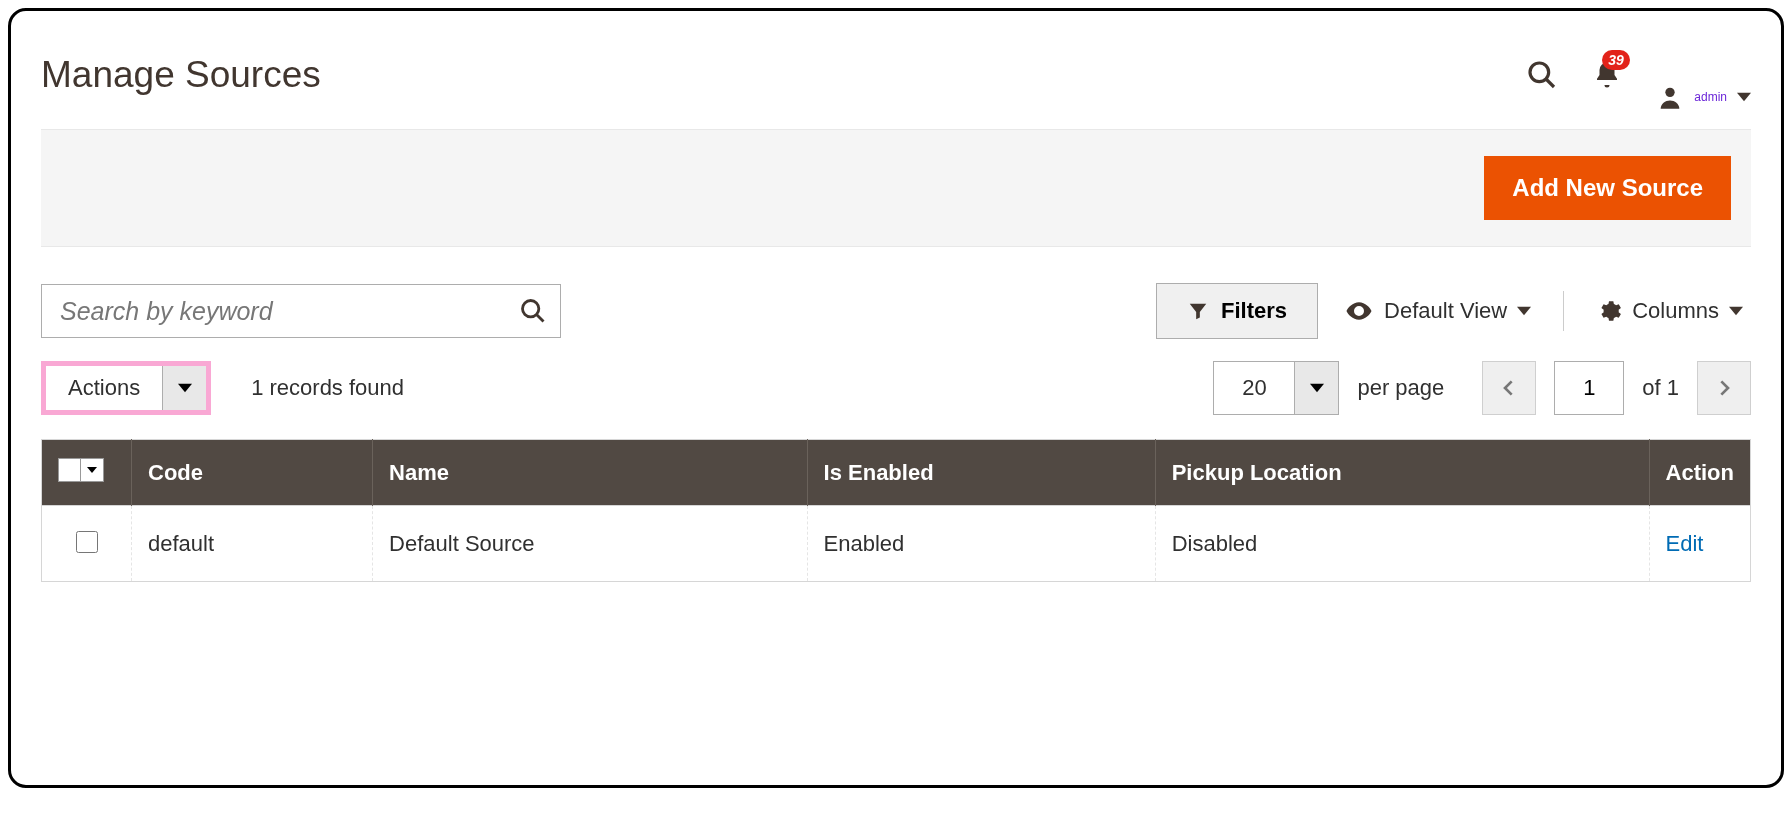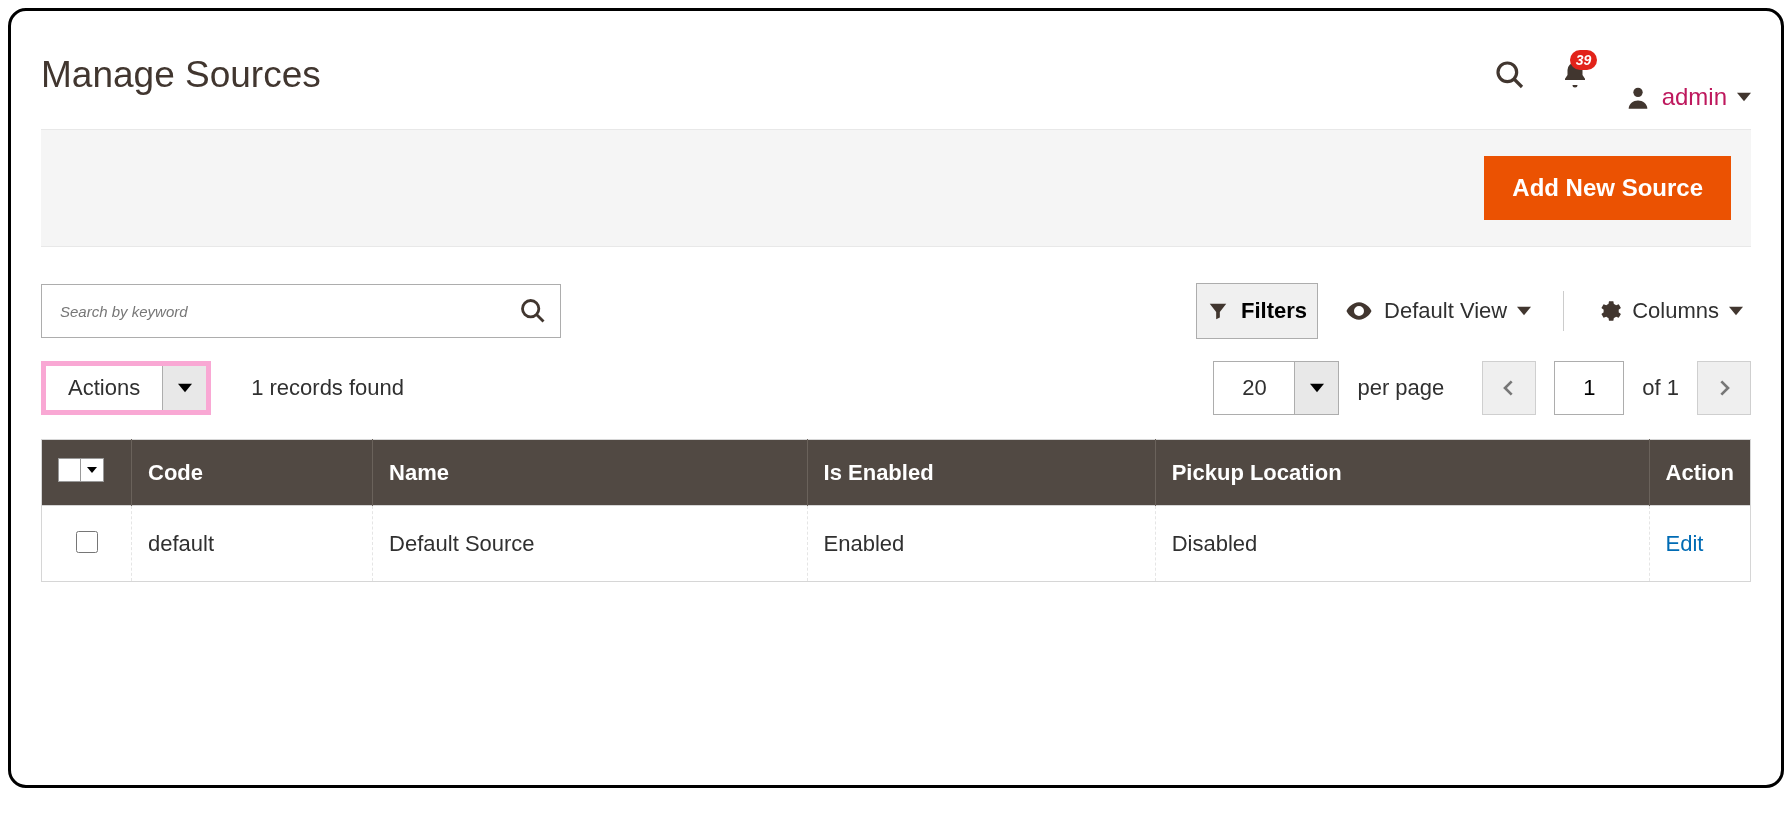--- a/index.html
+++ b/index.html
@@ -51,22 +51,22 @@
     font-weight: 700;
     border-radius: 12px;
     padding: 1px 6px;
     line-height: 1.3;
   }
   .admin-block {
     display: flex;
     align-items: center;
     gap: 10px;
     cursor: pointer;
-    font-size: 24px;
-    color: #be185d;
+    font-size: 12px;
+    color: #6d28d9;
     margin-top: 44px;
   }
 
   
   .action-bar {
     background: #f5f5f5;
     border-top: 1px solid #e8e8e8;
     border-bottom: 1px solid #e8e8e8;
     padding: 26px 20px;
     display: flex;
@@ -91,40 +91,40 @@
     margin-bottom: 22px;
   }
   .search-wrap {
     position: relative;
     width: 520px;
   }
   .search-input {
     width: 100%;
     height: 54px;
     border: 1px solid #adadad;
-    font-size: 15px;
+    font-size: 25px;
     padding: 0 56px 0 18px;
     color: #555;
   }
   .search-input::placeholder { color: #777; font-style: italic; }
   .search-btn {
     position: absolute;
     right: 14px; top: 50%;
     transform: translateY(-50%);
     cursor: pointer;
   }
   .toolbar1-right {
     display: flex;
     align-items: center;
     gap: 18px;
   }
   .filters-btn {
     background: #f0f0f0;
     border: 1px solid #adadad;
-    padding: 14px 10px;
+    padding: 14px 30px;
     font-size: 22px;
     font-weight: 700;
     display: flex;
     align-items: center;
     gap: 12px;
     cursor: pointer;
   }
   .tool-item {
     display: flex;
     align-items: center;

